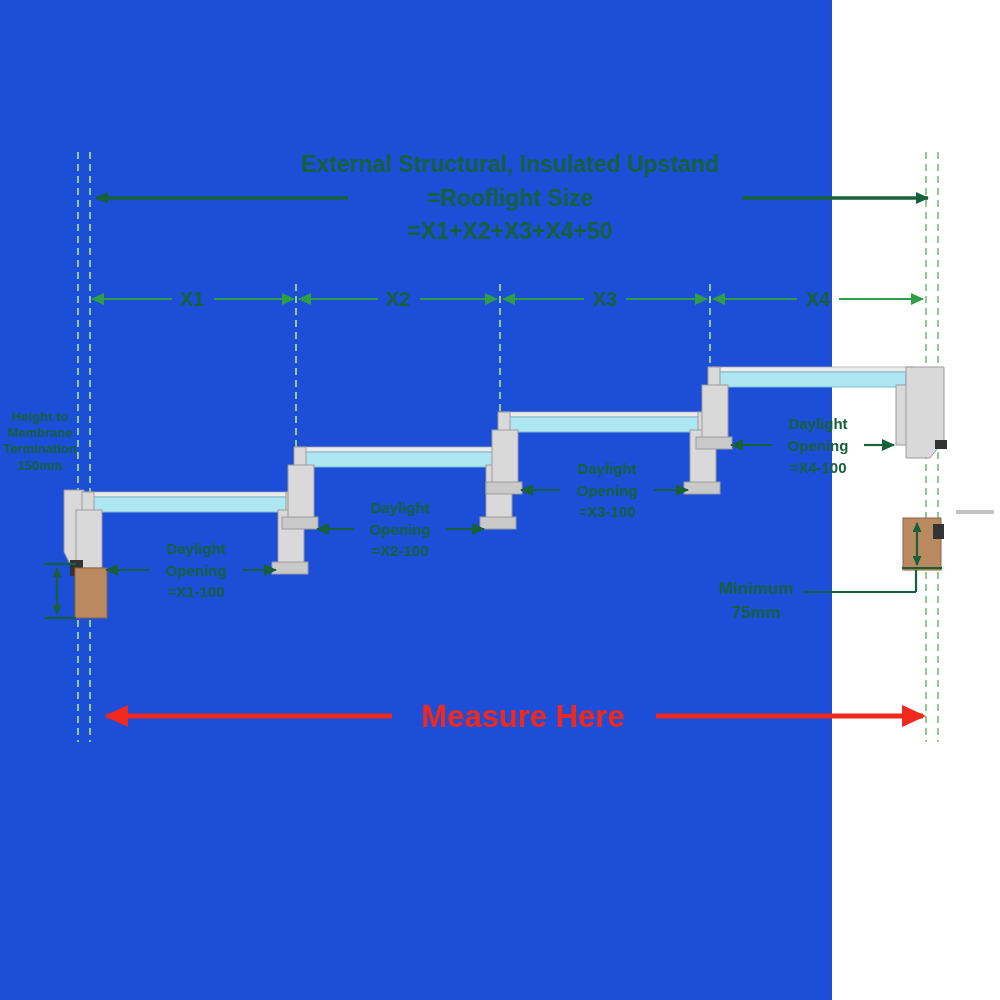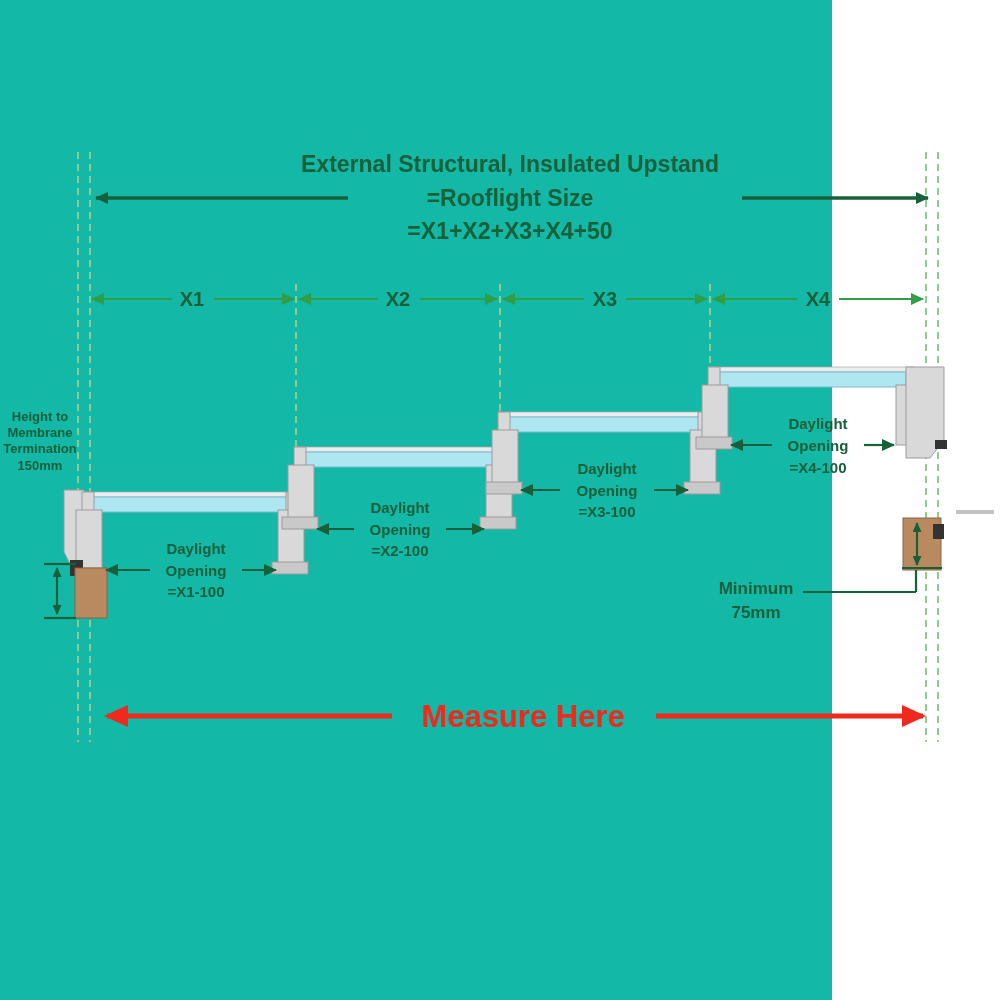--- a/index.html
+++ b/index.html
@@ -1,16 +1,16 @@
 <!DOCTYPE html>
 <html><head>
 <meta charset="utf-8">
 <style>
   html,body{margin:0;padding:0;background:#ffffff;}
-  .canvas{position:relative;width:832px;height:1000px;background:#14b8a6;font-family:"Liberation Sans",sans-serif;}
+  .canvas{position:relative;width:832px;height:1000px;background:#1d4ed8;font-family:"Liberation Sans",sans-serif;}
   svg{position:absolute;left:0;top:0;}
   text{font-family:"Liberation Sans",sans-serif;}
   .t-title{fill:#17603a;font-size:23px;font-weight:700;}
   .t-x{fill:#17603a;font-size:20px;font-weight:700;}
   .t-day{fill:#17603a;font-size:15px;font-weight:700;}
   .t-left{fill:#17603a;font-size:13px;font-weight:700;}
   .t-right{fill:#17603a;font-size:17px;font-weight:700;}
   .t-measure{fill:#ef291d;font-size:31px;font-weight:700;}
   .ln-dg{stroke:#17603a;stroke-width:2.2;fill:none;}
   .ln-dg-thick{stroke:#17603a;stroke-width:3.5;fill:none;}

